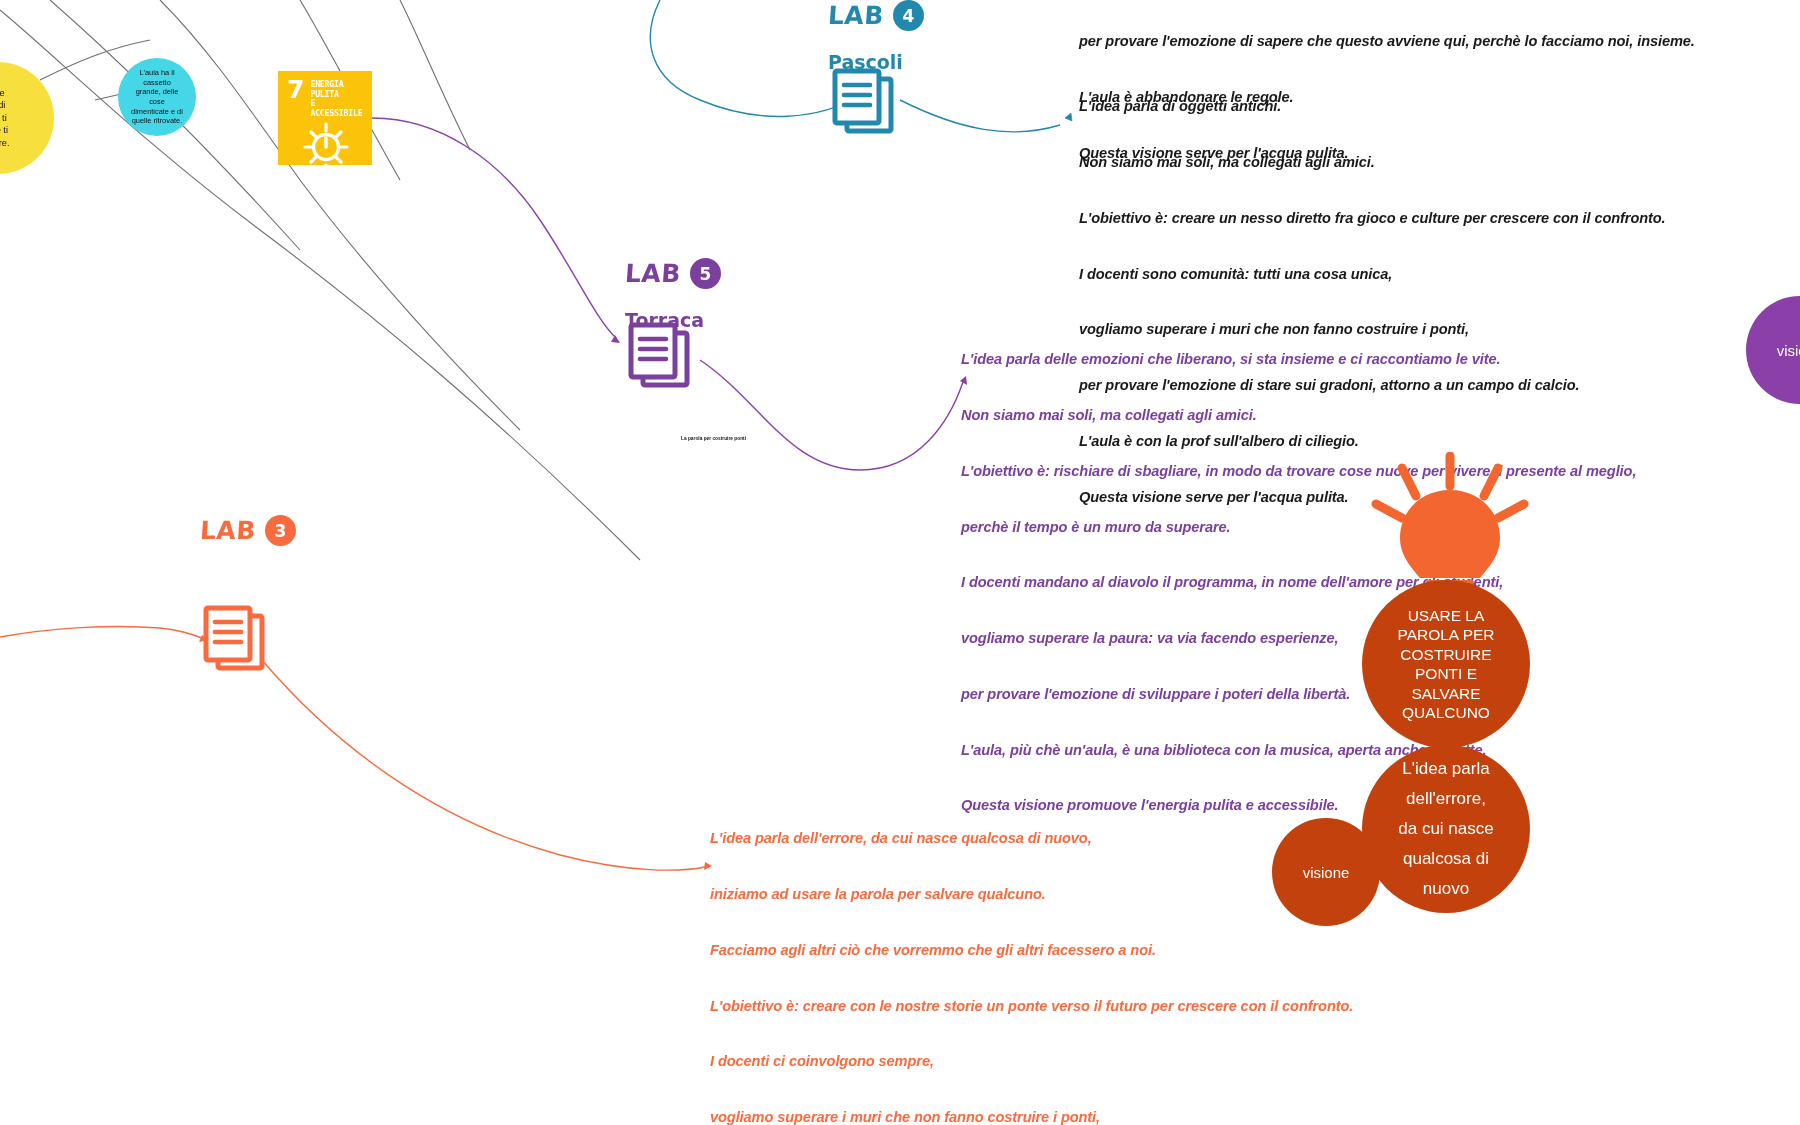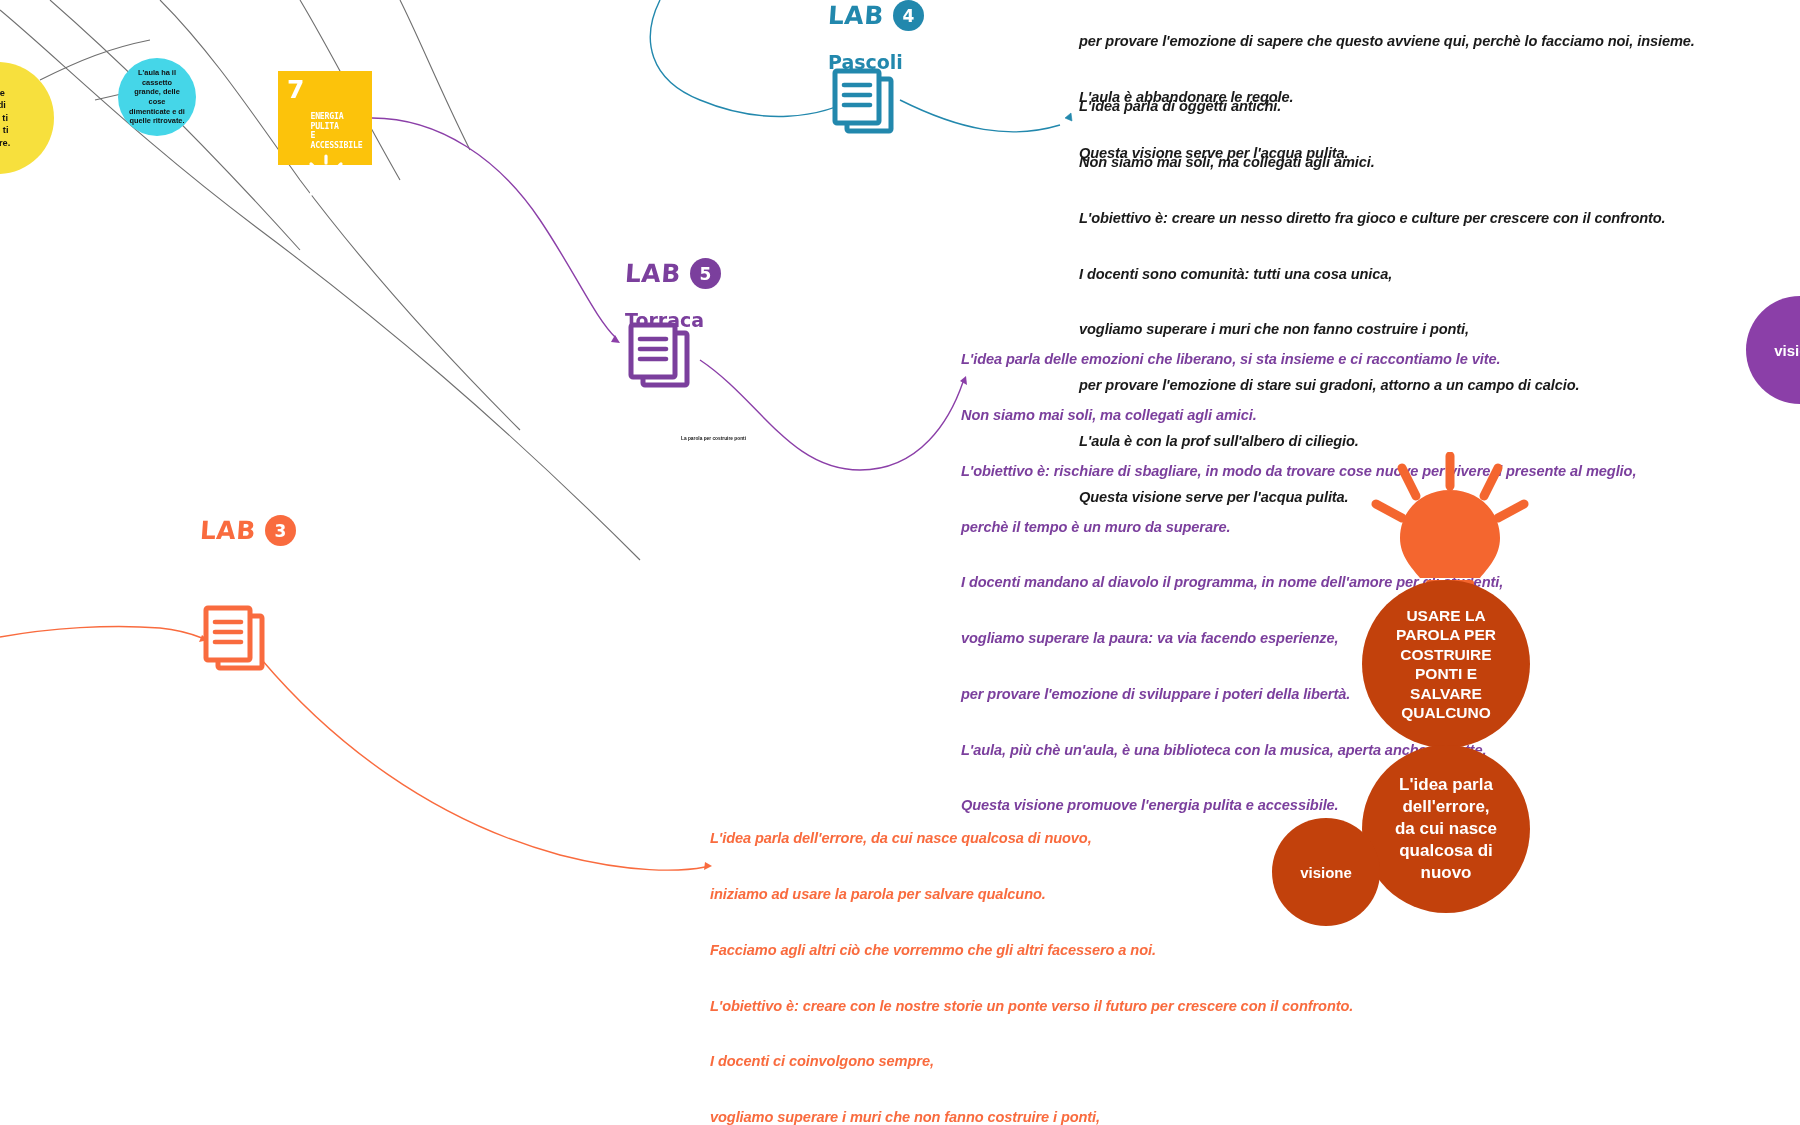--- a/index.html
+++ b/index.html
@@ -87,31 +87,30 @@
     font-weight: bold; font-size: 25px; line-height: 23px;
   }
   .sdg-title {
     font-family: "DejaVu Sans Mono", monospace;
     font-weight: bold;
     font-size: 8.2px;
     line-height: 9.6px;
     white-space: pre-line;
     letter-spacing: -0.2px;
     padding-top: 2px;
-    margin-top: 32px;
   }
   .sdg-glyph { margin-top: 2px; display:flex; justify-content:center; }
 
   
   .bubble {
     position: absolute;
     border-radius: 50%;
     display: flex; align-items: center; justify-content: center;
     text-align: center;
-    font-weight: bold;
+    font-weight: normal;
   }
   .bubble.cyan   { background: #45d6e8; color: #111111; }
   .bubble.yellow { background: #f7e03d; color: #111111; }
   .bubble.purple { background: #8b3fa8; color: #ffffff; }
   .bubble.orange { background: #c2410c; color: #ffffff; }
   .bubble-text { white-space: pre-line; padding: 4px; }
 
   
   .bulb { position: absolute; }
   .bulb svg { display:block; }
@@ -324,21 +323,21 @@
 
   <div class="bubble orange" style="left:1362px; top:580px; width:168px; height:168px; font-size:15.5px; line-height:19.5px;">
     <span class="bubble-text">USARE LA
 PAROLA PER
 COSTRUIRE
 PONTI E
 SALVARE
 QUALCUNO</span>
   </div>
 
-  <div class="bubble orange" style="left:1362px; top:745px; width:168px; height:168px; font-size:17px; line-height:22px;">
+  <div class="bubble orange" style="left:1362px; top:745px; width:168px; height:168px; font-size:17px; line-height:30px;">
     <span class="bubble-text">L'idea parla
 dell'errore,
 da cui nasce
 qualcosa di
 nuovo</span>
   </div>
 
   <div class="bubble orange" style="left:1272px; top:818px; width:108px; height:108px; font-size:15px;">
     <span class="bubble-text">visione</span>
   </div>

